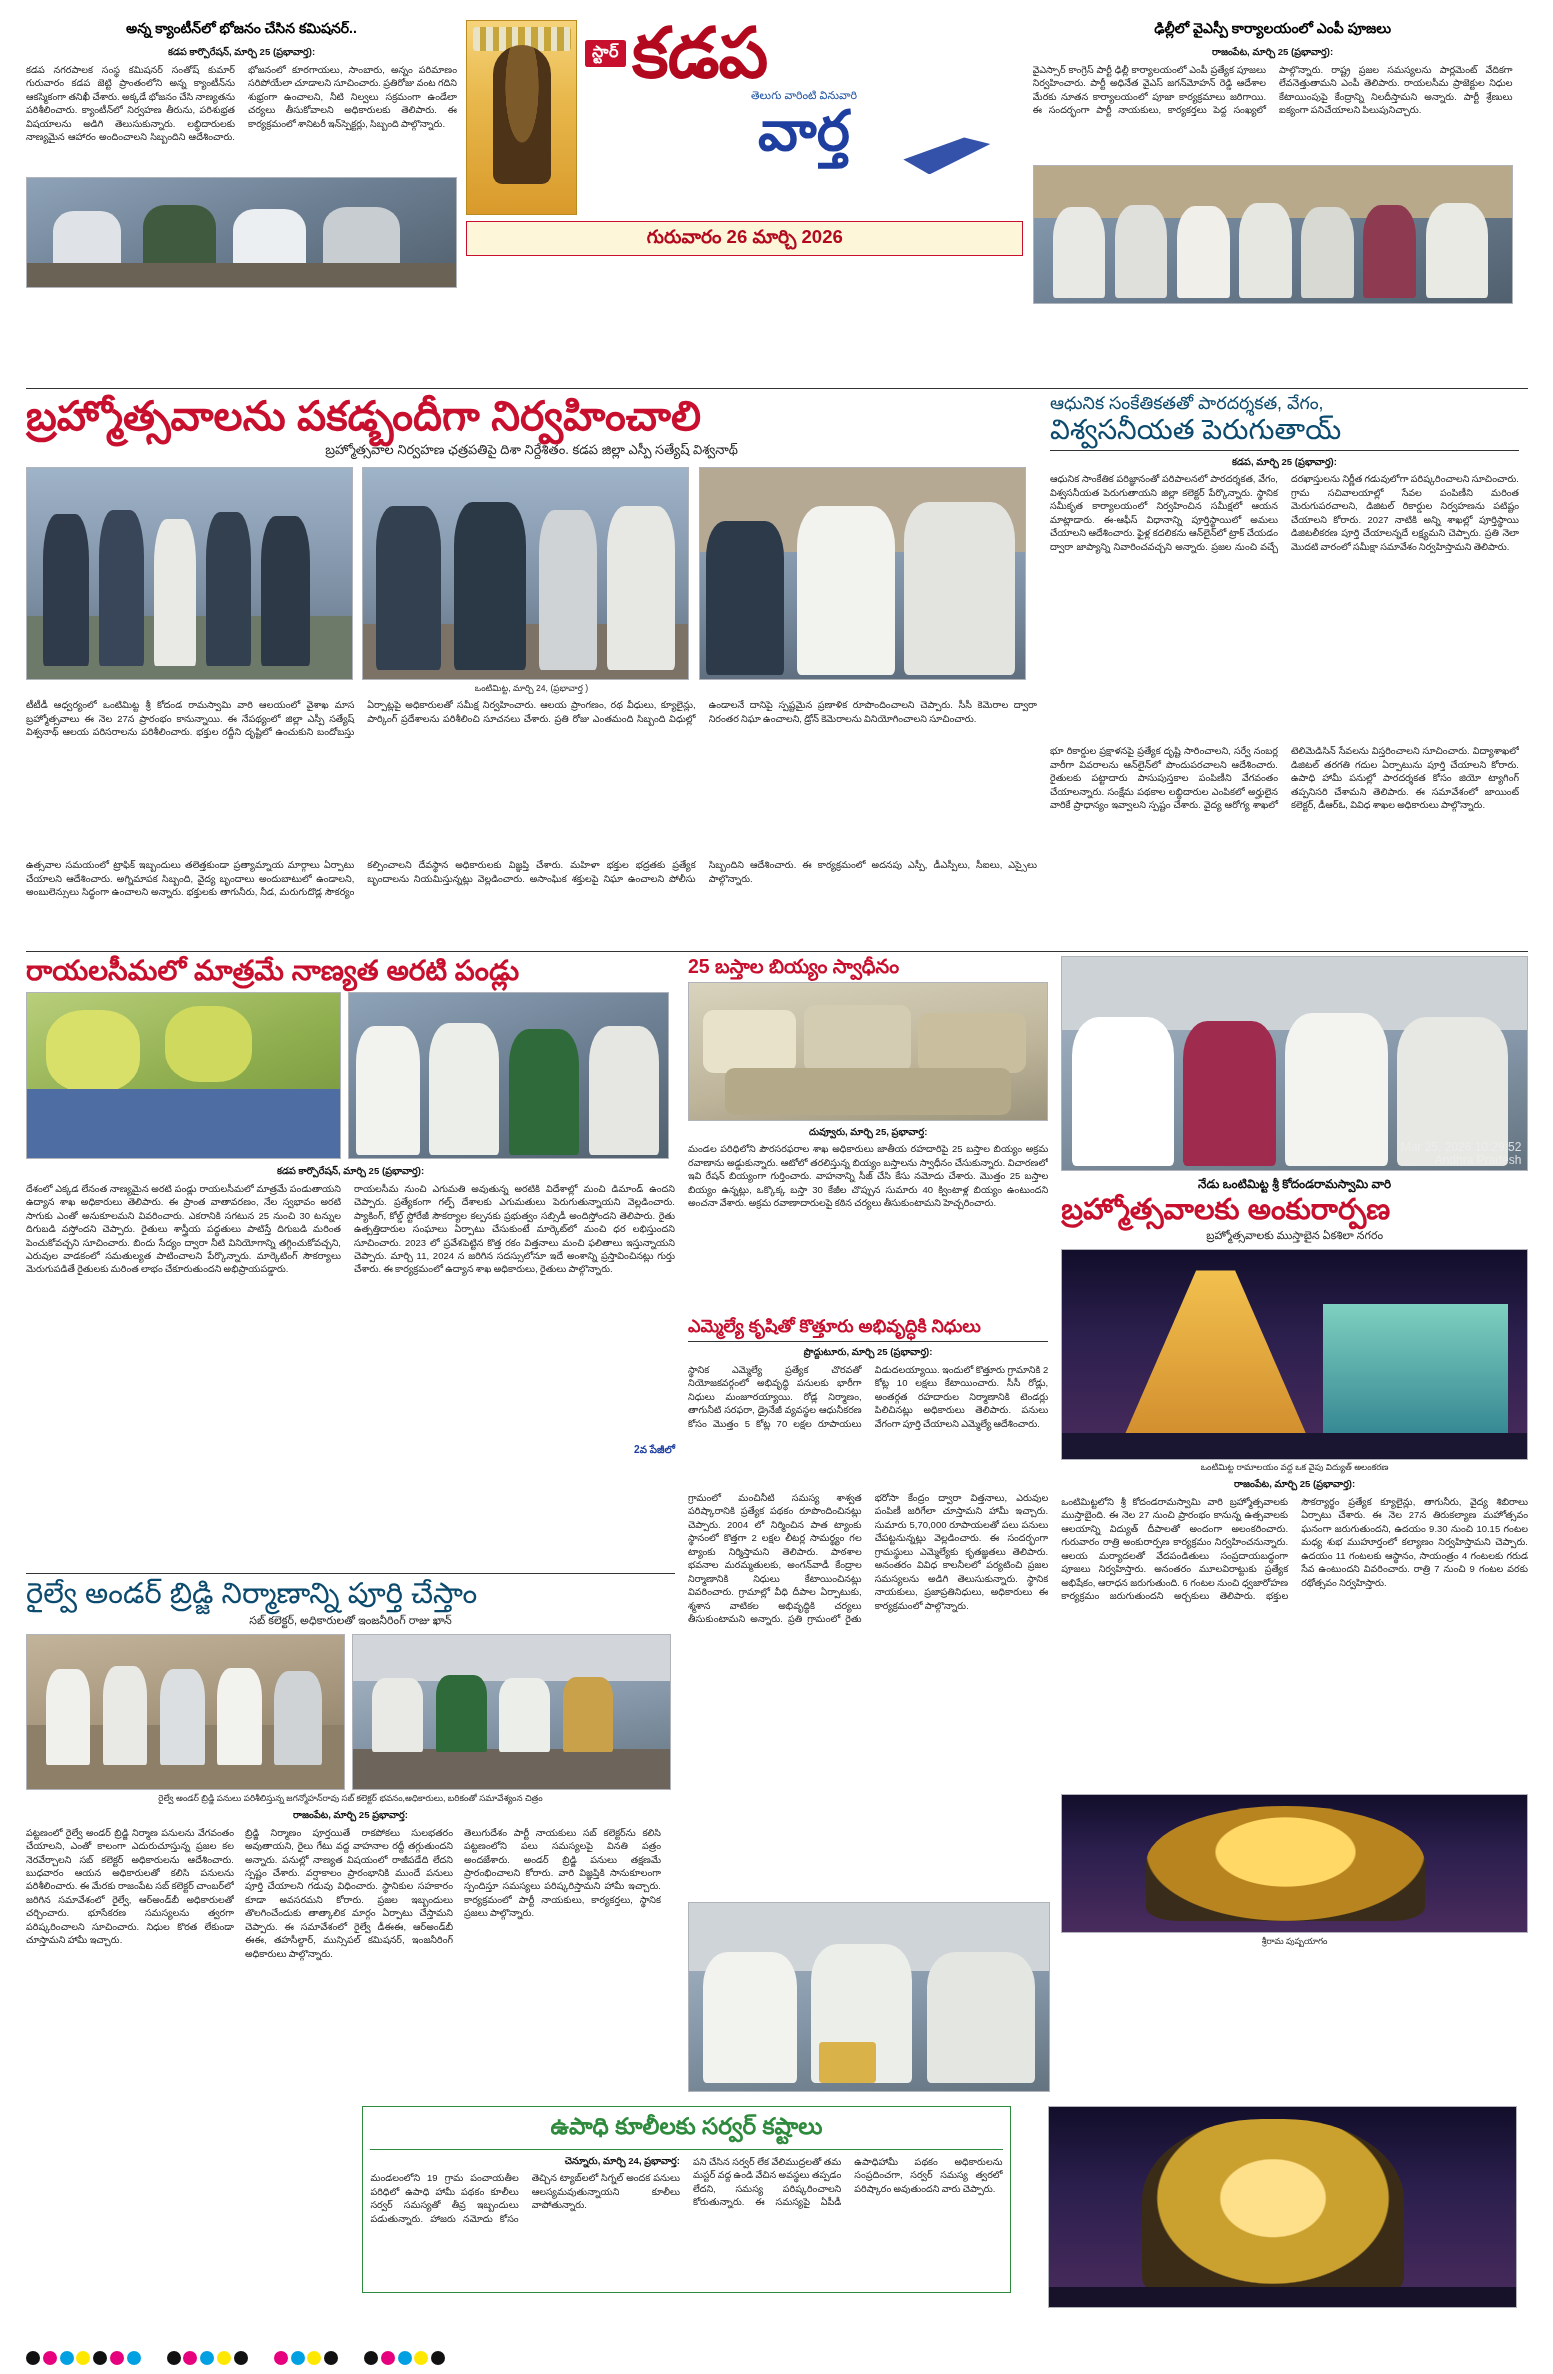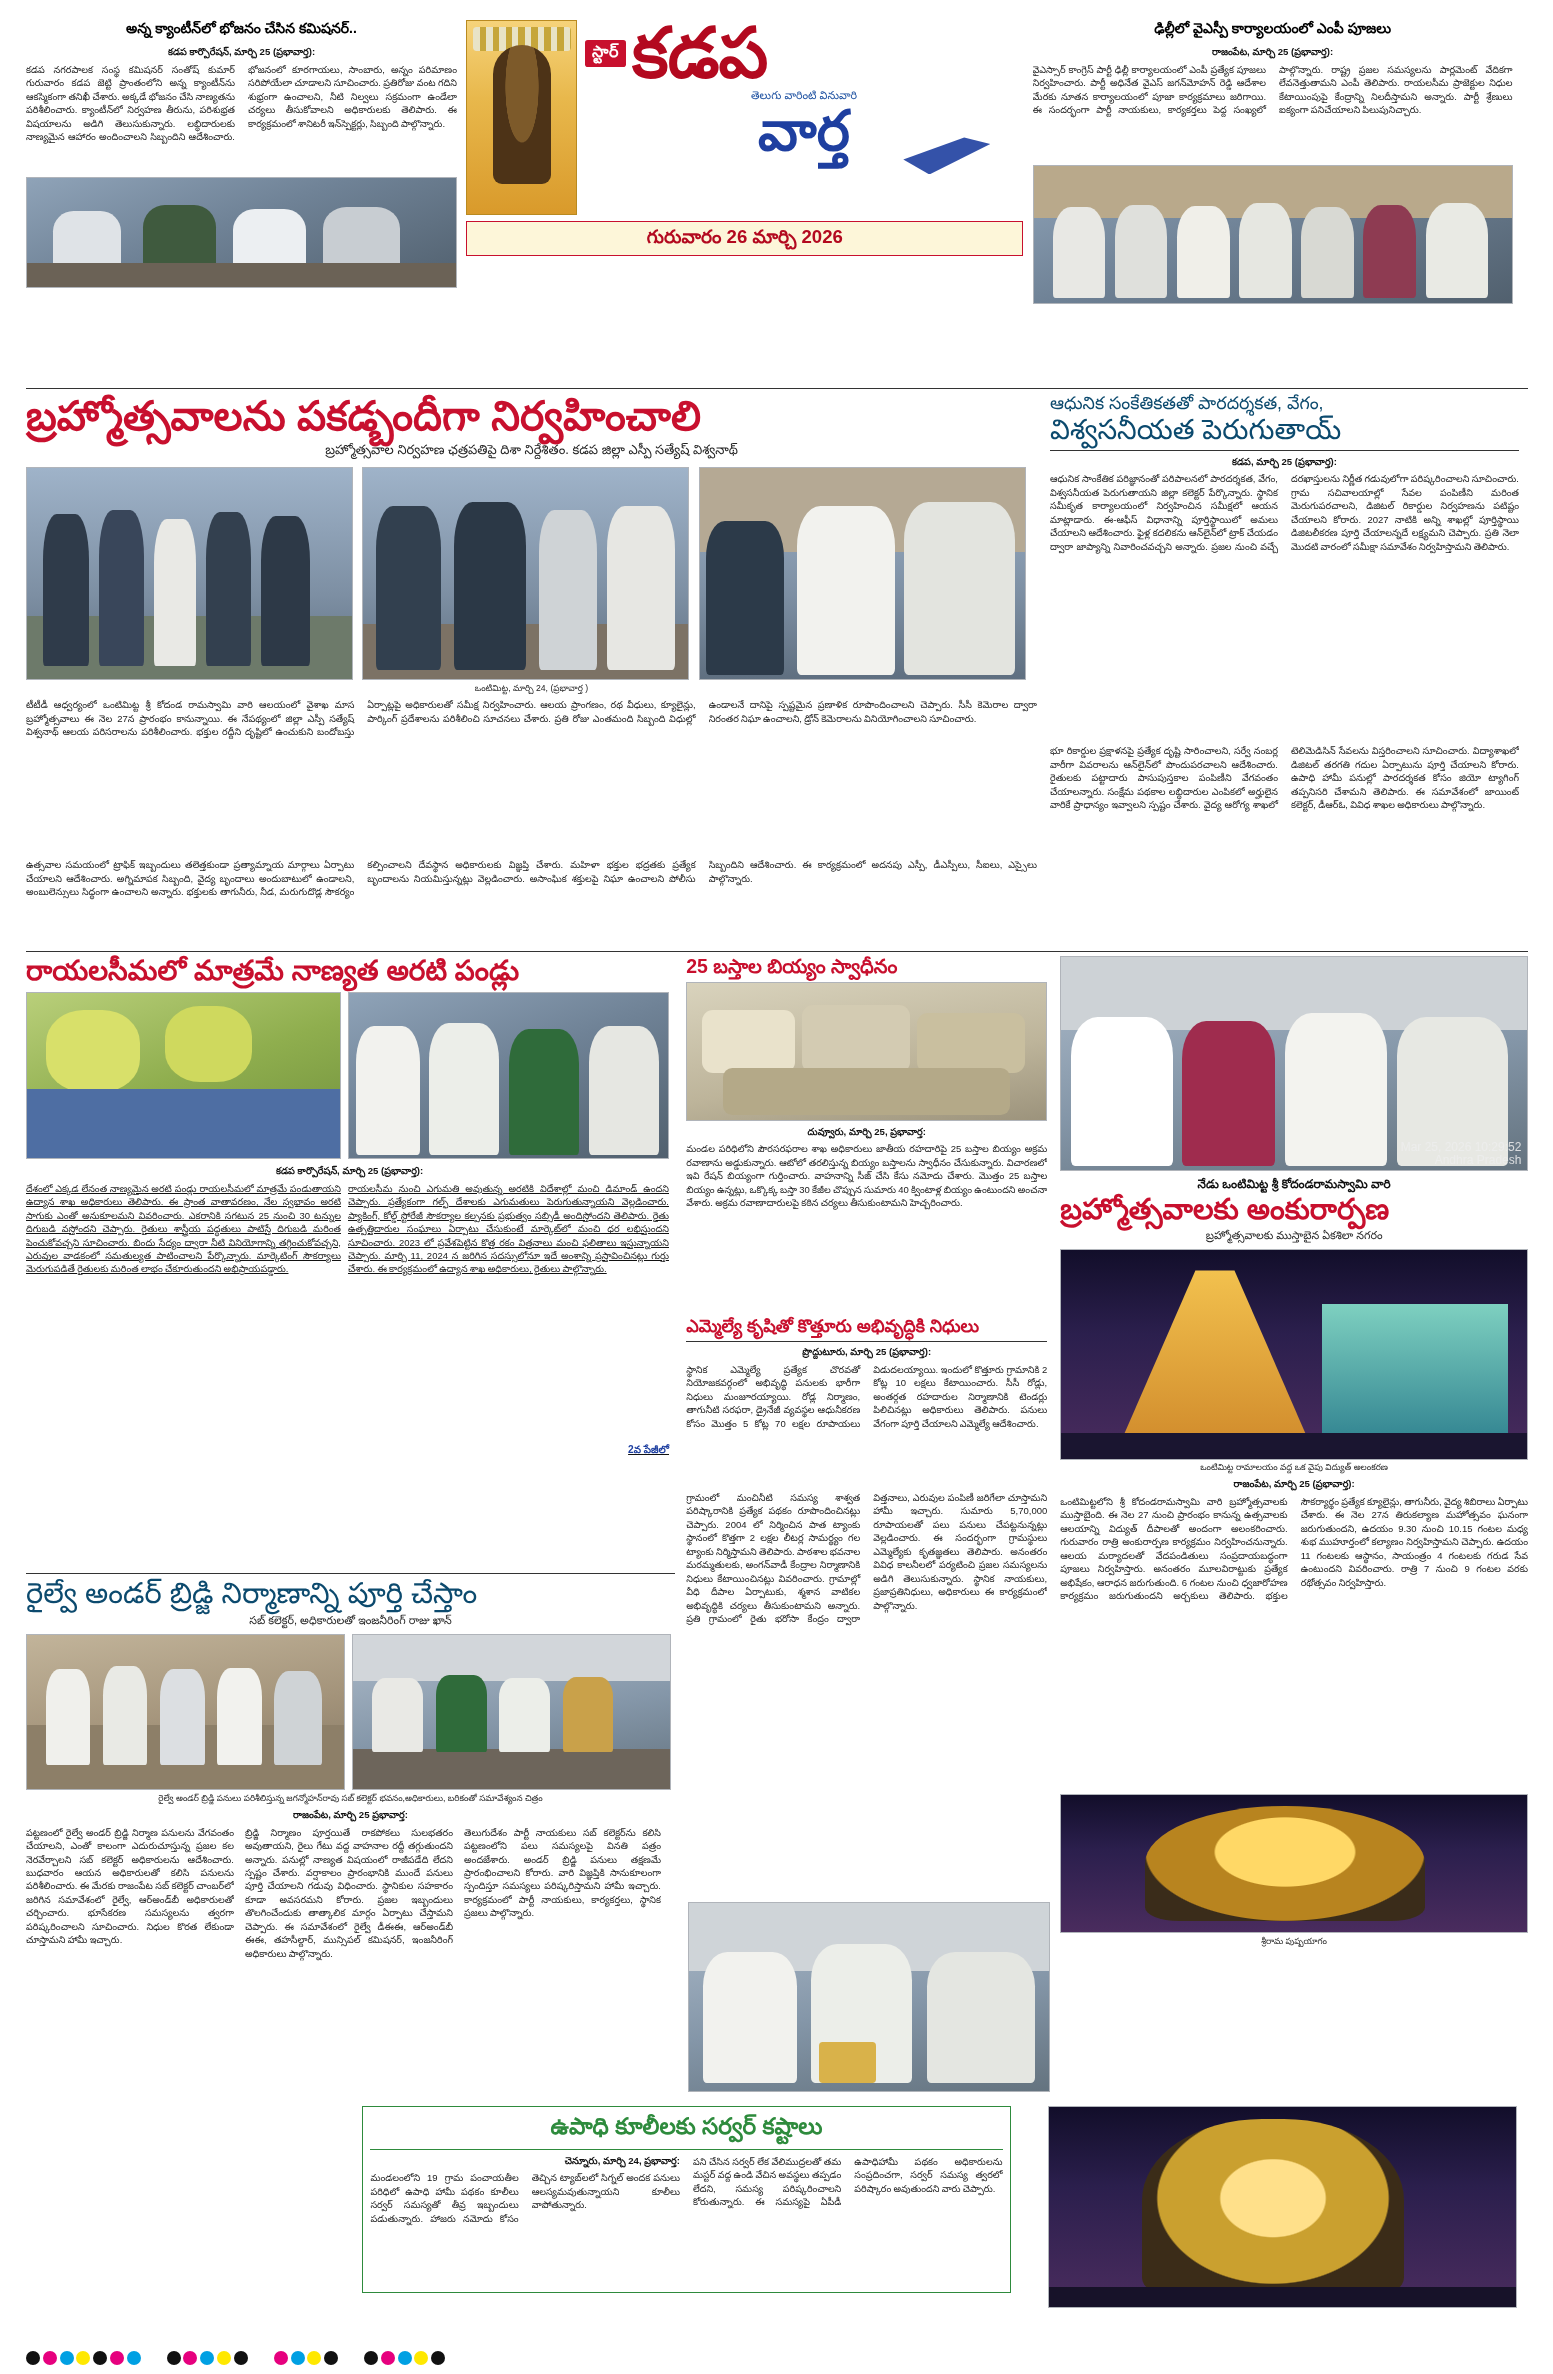--- a/index.html
+++ b/index.html
@@ -221,21 +221,21 @@
           <div style="position:absolute;left:0;bottom:0;width:100%;height:42%;background:#4e6ea3;"></div>
         </div>
         <div class="photo people" style="width:321px;height:167px;">
           <div style="position:absolute;left:2%;top:20%;width:20%;height:78%;background:#f2f2ee;border-radius:28% 28% 4% 4%;"></div>
           <div style="position:absolute;left:25%;top:18%;width:22%;height:80%;background:#eceee9;border-radius:28% 28% 4% 4%;"></div>
           <div style="position:absolute;left:50%;top:22%;width:22%;height:76%;background:#2f6b3a;border-radius:28% 28% 4% 4%;"></div>
           <div style="position:absolute;left:75%;top:20%;width:22%;height:78%;background:#e6e7e2;border-radius:28% 28% 4% 4%;"></div>
         </div>
       </div>
       <div class="dateline" style="margin-top:5.6px;">కడప కార్పొరేషన్, మార్చి 25 (ప్రభావార్త):</div>
-      <div style="display:flex;gap:7px;text-decoration:underline;">
+      <div style="display:flex;gap:13px;">
         <div class="body-text" style="width:315px;height:278px;overflow:hidden;">దేశంలో ఎక్కడ లేనంత నాణ్యమైన అరటి పండ్లు రాయలసీమలో మాత్రమే పండుతాయని ఉద్యాన శాఖ అధికారులు తెలిపారు. ఈ ప్రాంత వాతావరణం, నేల స్వభావం అరటి సాగుకు ఎంతో అనుకూలమని వివరించారు. ఎకరానికి సగటున 25 నుంచి 30 టన్నుల దిగుబడి వస్తోందని చెప్పారు. రైతులు శాస్త్రీయ పద్ధతులు పాటిస్తే దిగుబడి మరింత పెంచుకోవచ్చని సూచించారు. బిందు సేద్యం ద్వారా నీటి వినియోగాన్ని తగ్గించుకోవచ్చని, ఎరువుల వాడకంలో సమతుల్యత పాటించాలని పేర్కొన్నారు. మార్కెటింగ్ సౌకర్యాలు మెరుగుపడితే రైతులకు మరింత లాభం చేకూరుతుందని అభిప్రాయపడ్డారు.</div>
         <div style="width:321px;">
           <div class="body-text" style="height:262px;overflow:hidden;">రాయలసీమ నుంచి ఎగుమతి అవుతున్న అరటికి విదేశాల్లో మంచి డిమాండ్ ఉందని చెప్పారు. ప్రత్యేకంగా గల్ఫ్ దేశాలకు ఎగుమతులు పెరుగుతున్నాయని వెల్లడించారు. ప్యాకింగ్, కోల్డ్ స్టోరేజీ సౌకర్యాల కల్పనకు ప్రభుత్వం సబ్సిడీ అందిస్తోందని తెలిపారు. రైతు ఉత్పత్తిదారుల సంఘాలు ఏర్పాటు చేసుకుంటే మార్కెట్‌లో మంచి ధర లభిస్తుందని సూచించారు. 2023 లో ప్రవేశపెట్టిన కొత్త రకం విత్తనాలు మంచి ఫలితాలు ఇస్తున్నాయని చెప్పారు. మార్చి 11, 2024 న జరిగిన సదస్సులోనూ ఇదే అంశాన్ని ప్రస్తావించినట్లు గుర్తు చేశారు. ఈ కార్యక్రమంలో ఉద్యాన శాఖ అధికారులు, రైతులు పాల్గొన్నారు.</div>
           <div class="tag-2">2వ పేజీలో</div>
         </div>
       </div>
     </div>
 
     <div style="width:362px;">
       <div class="head-red" style="font-size:19.5px;">25 బస్తాల బియ్యం స్వాధీనం</div>

